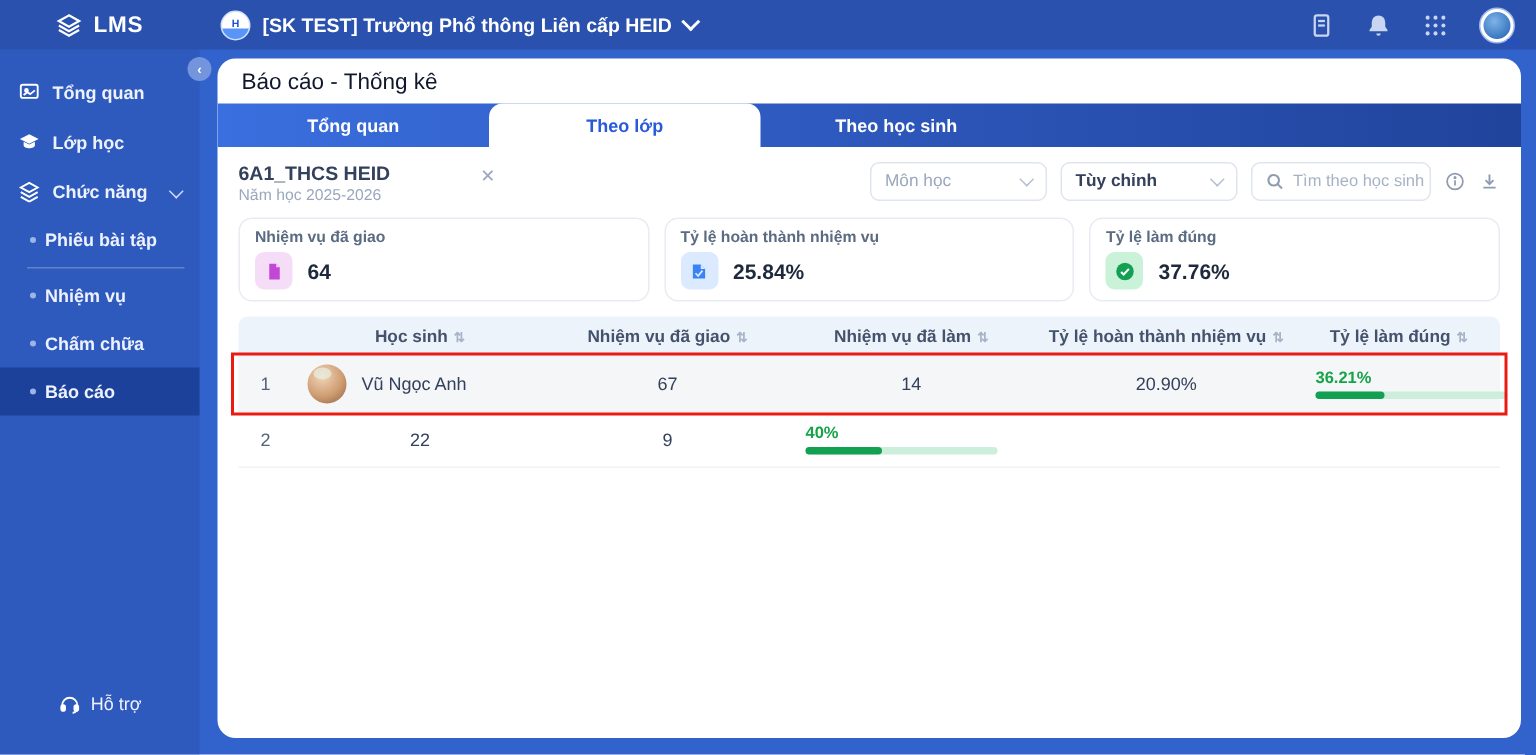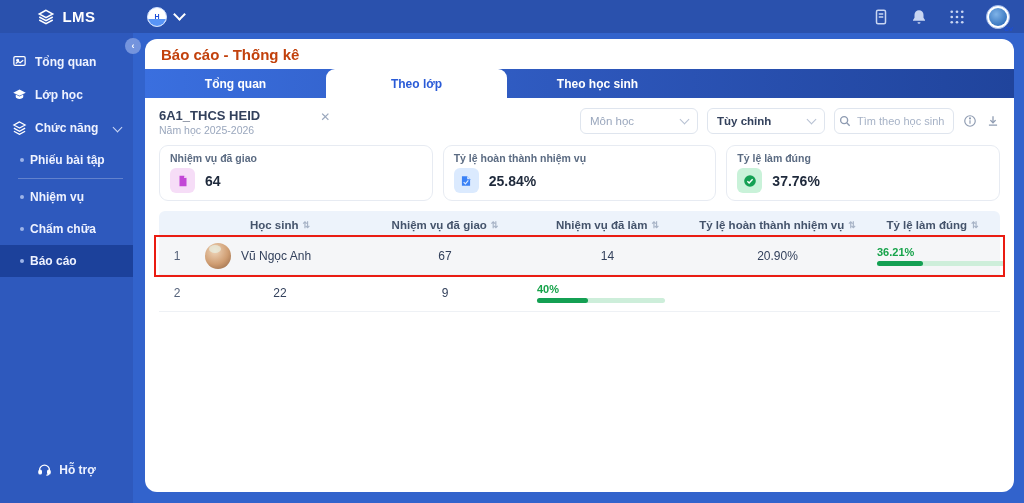--- a/index.html
+++ b/index.html
@@ -44,28 +44,28 @@
   .side-item svg { width:15px; height:15px; flex:0 0 15px; }
   .side-item .chev-s { margin-left:auto; width:7px; height:7px; border-right:1.5px solid #cdd9f5;
     border-bottom:1.5px solid #cdd9f5; transform:rotate(45deg); }
   .sub-item { display:flex; align-items:center; gap:8px; padding:9px 10px 9px 30px;
     font-size:12px; font-weight:bold; cursor:pointer; position:relative; }
   .sub-item .dot { width:4px; height:4px; border-radius:50%; background:#9db4e8;
     position:absolute; left:20px; }
   .sub-item.active { background:#1c419b; }
   .side-divider { height:1px; background:rgba(255,255,255,.25); margin:2px 10px 2px 18px; }
   .support { position:absolute; bottom:26px; left:0; width:100%; display:flex;
-    align-items:center; justify-content:center; gap:7px; font-size:12px; font-weight:bold;
+    justify-content:center; gap:7px; font-size:12px; font-weight:normal;
     cursor:pointer; }
   .support svg { width:15px; height:15px; }
 
   
   .card { position:absolute; left:145px; top:39px; width:869px; height:453px;
     background:#fff; border-radius:12px; overflow:hidden; z-index:10; }
-  .card-title { padding:7px 16px 6px; font-size:15px; font-weight:bold; color:#c2410c; }
+  .card-title { padding:7px 16px 6px; font-size:15px; font-weight:normal; color:#0f172a; }
   .tabbar { height:29px; background:linear-gradient(90deg,#3a6fdf 0%, #2c55b8 55%, #20449c 100%);
     display:flex; }
   .tab { width:181px; display:flex; align-items:center; justify-content:center;
     color:#fff; font-size:12px; font-weight:bold; cursor:pointer; }
   .tab.active { background:#fff; color:#2a5bd7; border-radius:9px 9px 0 0; }
 
   .content { padding:10px 14px 0; }
 
   
   .filter-row { display:flex; align-items:flex-start; }
@@ -75,21 +75,21 @@
   .close-x { margin-left:60px; margin-top:2px; color:#9aa7bd; font-size:12px; cursor:pointer; }
   .filter-right { margin-left:auto; display:flex; align-items:center; gap:9px; }
   .select { width:118px; height:26px; border:1px solid #dfe5ee; border-radius:6px;
     display:flex; align-items:center; padding:0 9px; font-size:11.5px; cursor:pointer;
     background:#fff; }
   .select .lbl { color:#9aa7bd; }
   .select .lbl.dark { color:#33415c; font-weight:bold; }
   .select .chev-g { margin-left:auto; width:7px; height:7px; border-right:1.5px solid #b6c0d2;
     border-bottom:1.5px solid #b6c0d2; transform:rotate(45deg); margin-top:-3px; }
   .searchbox { width:120px; height:26px; border:1px solid #dfe5ee; border-radius:6px;
-    display:flex; align-items:center; gap:5px; padding:0 8px;justify-content:flex-end; }
+    display:flex; align-items:center; gap:5px; padding:0 8px; }
   .searchbox input { border:none; outline:none; width:88px; font-size:11px;
     color:#33415c; font-family:"Liberation Sans",sans-serif; }
   .searchbox input::placeholder { color:#a6b2c6; }
   .mini-icon { width:14px; height:14px; color:#8e9bb1; cursor:pointer; flex:0 0 auto; }
 
   
   .stats-row { display:flex; gap:10px; margin-top:8px; }
   .stat-card { flex:1; border:1px solid #e7ebf2; border-radius:9px; padding:6px 10px 7px; }
   .stat-label { font-size:10.5px; color:#5b6b82; font-weight:bold; }
   .stat-body { display:flex; align-items:center; gap:10px; margin-top:4px; }
@@ -141,20 +141,21 @@
   <div class="topbar-logo">
     <svg class="logo-glyph" viewBox="0 0 24 24" fill="none" stroke="#fff" stroke-width="2">
       <path d="M12 3 3 8l9 5 9-5-9-5z"></path>
         <path d="M3 12l9 5 9-5"></path>
         <path d="M3 16l9 5 9-5"></path>
     </svg>
     <span class="logo-text">LMS</span>
   </div>
   <div class="school-selector">
     <span class="school-logo">H</span>
+    <span class="school-name">[SK TEST] Trường Phổ thông Liên cấp HEID</span>
     <span class="chev"></span>
   </div>
   <div class="topbar-right">
     <svg class="tb-icon" viewBox="0 0 24 24" fill="none" stroke="currentColor" stroke-width="2">
       <rect x="6" y="3" width="12" height="18" rx="2"></rect>
         <line x1="9" y1="8" x2="15" y2="8"></line>
         <line x1="9" y1="12" x2="15" y2="12"></line>
     </svg>
     <svg class="tb-icon" viewBox="0 0 24 24" fill="currentColor">
       <path d="M12 3a6 6 0 0 0-6 6v4l-2 3v1h16v-1l-2-3V9a6 6 0 0 0-6-6z"></path>

